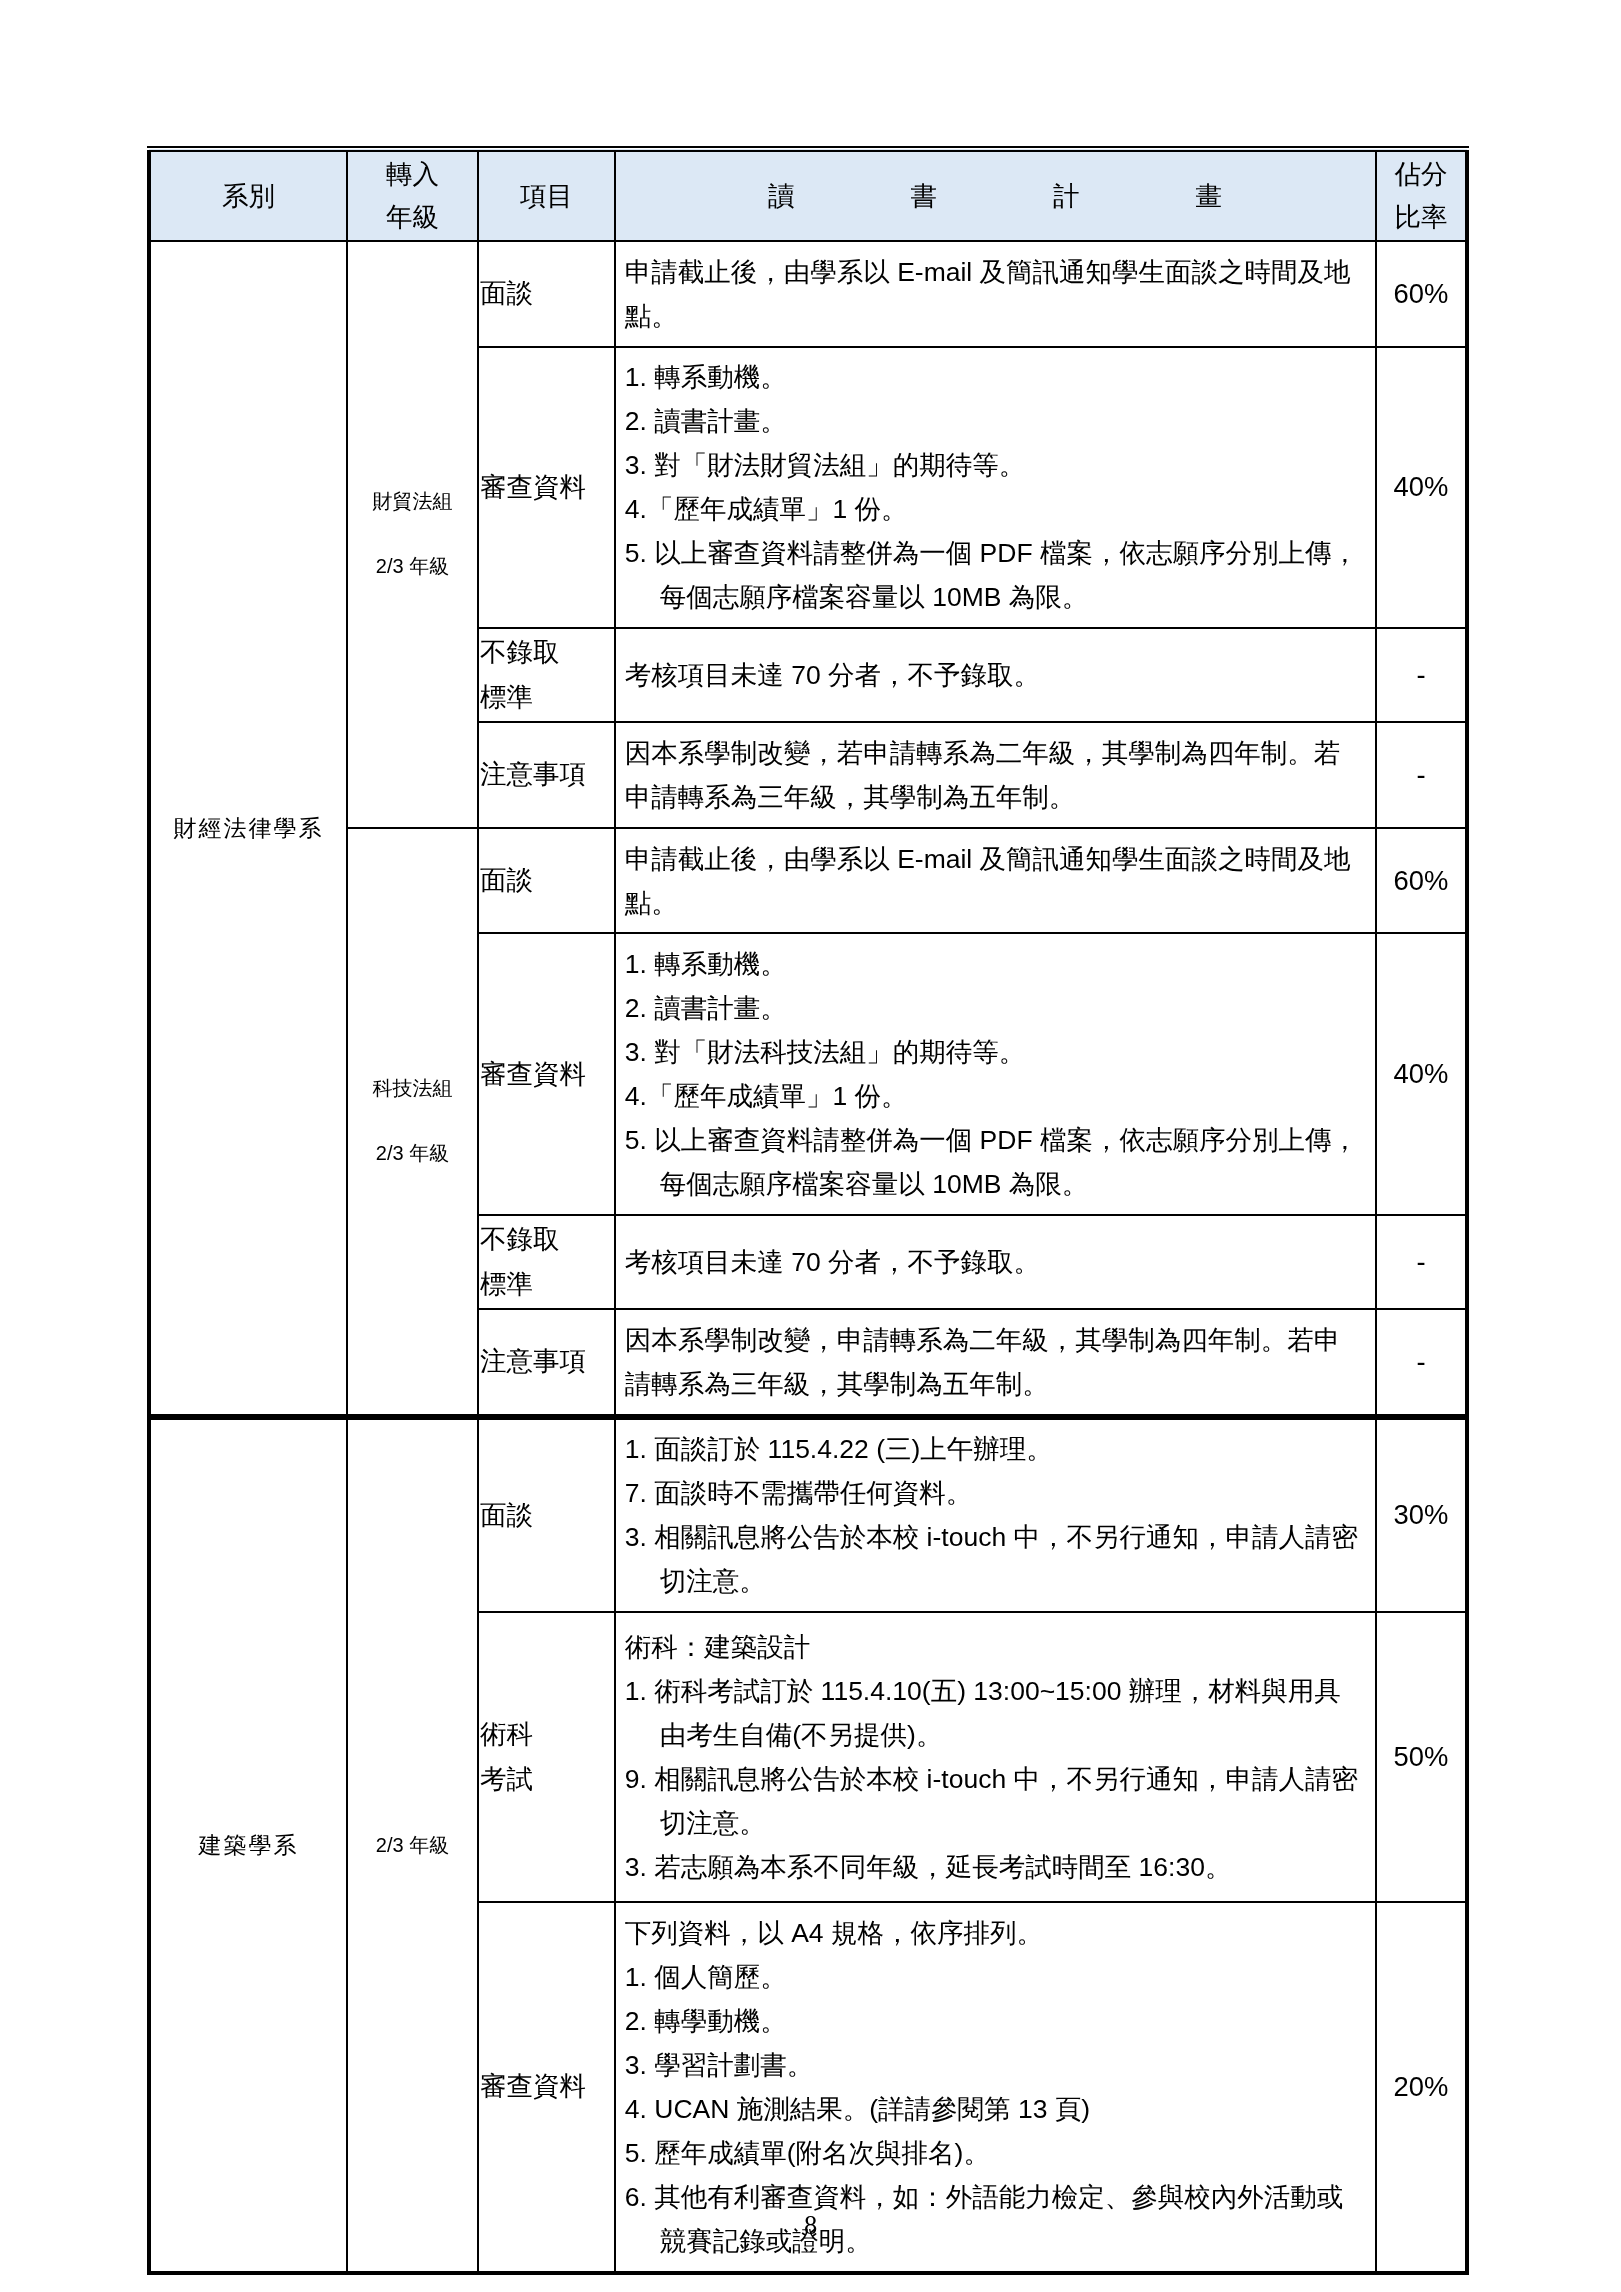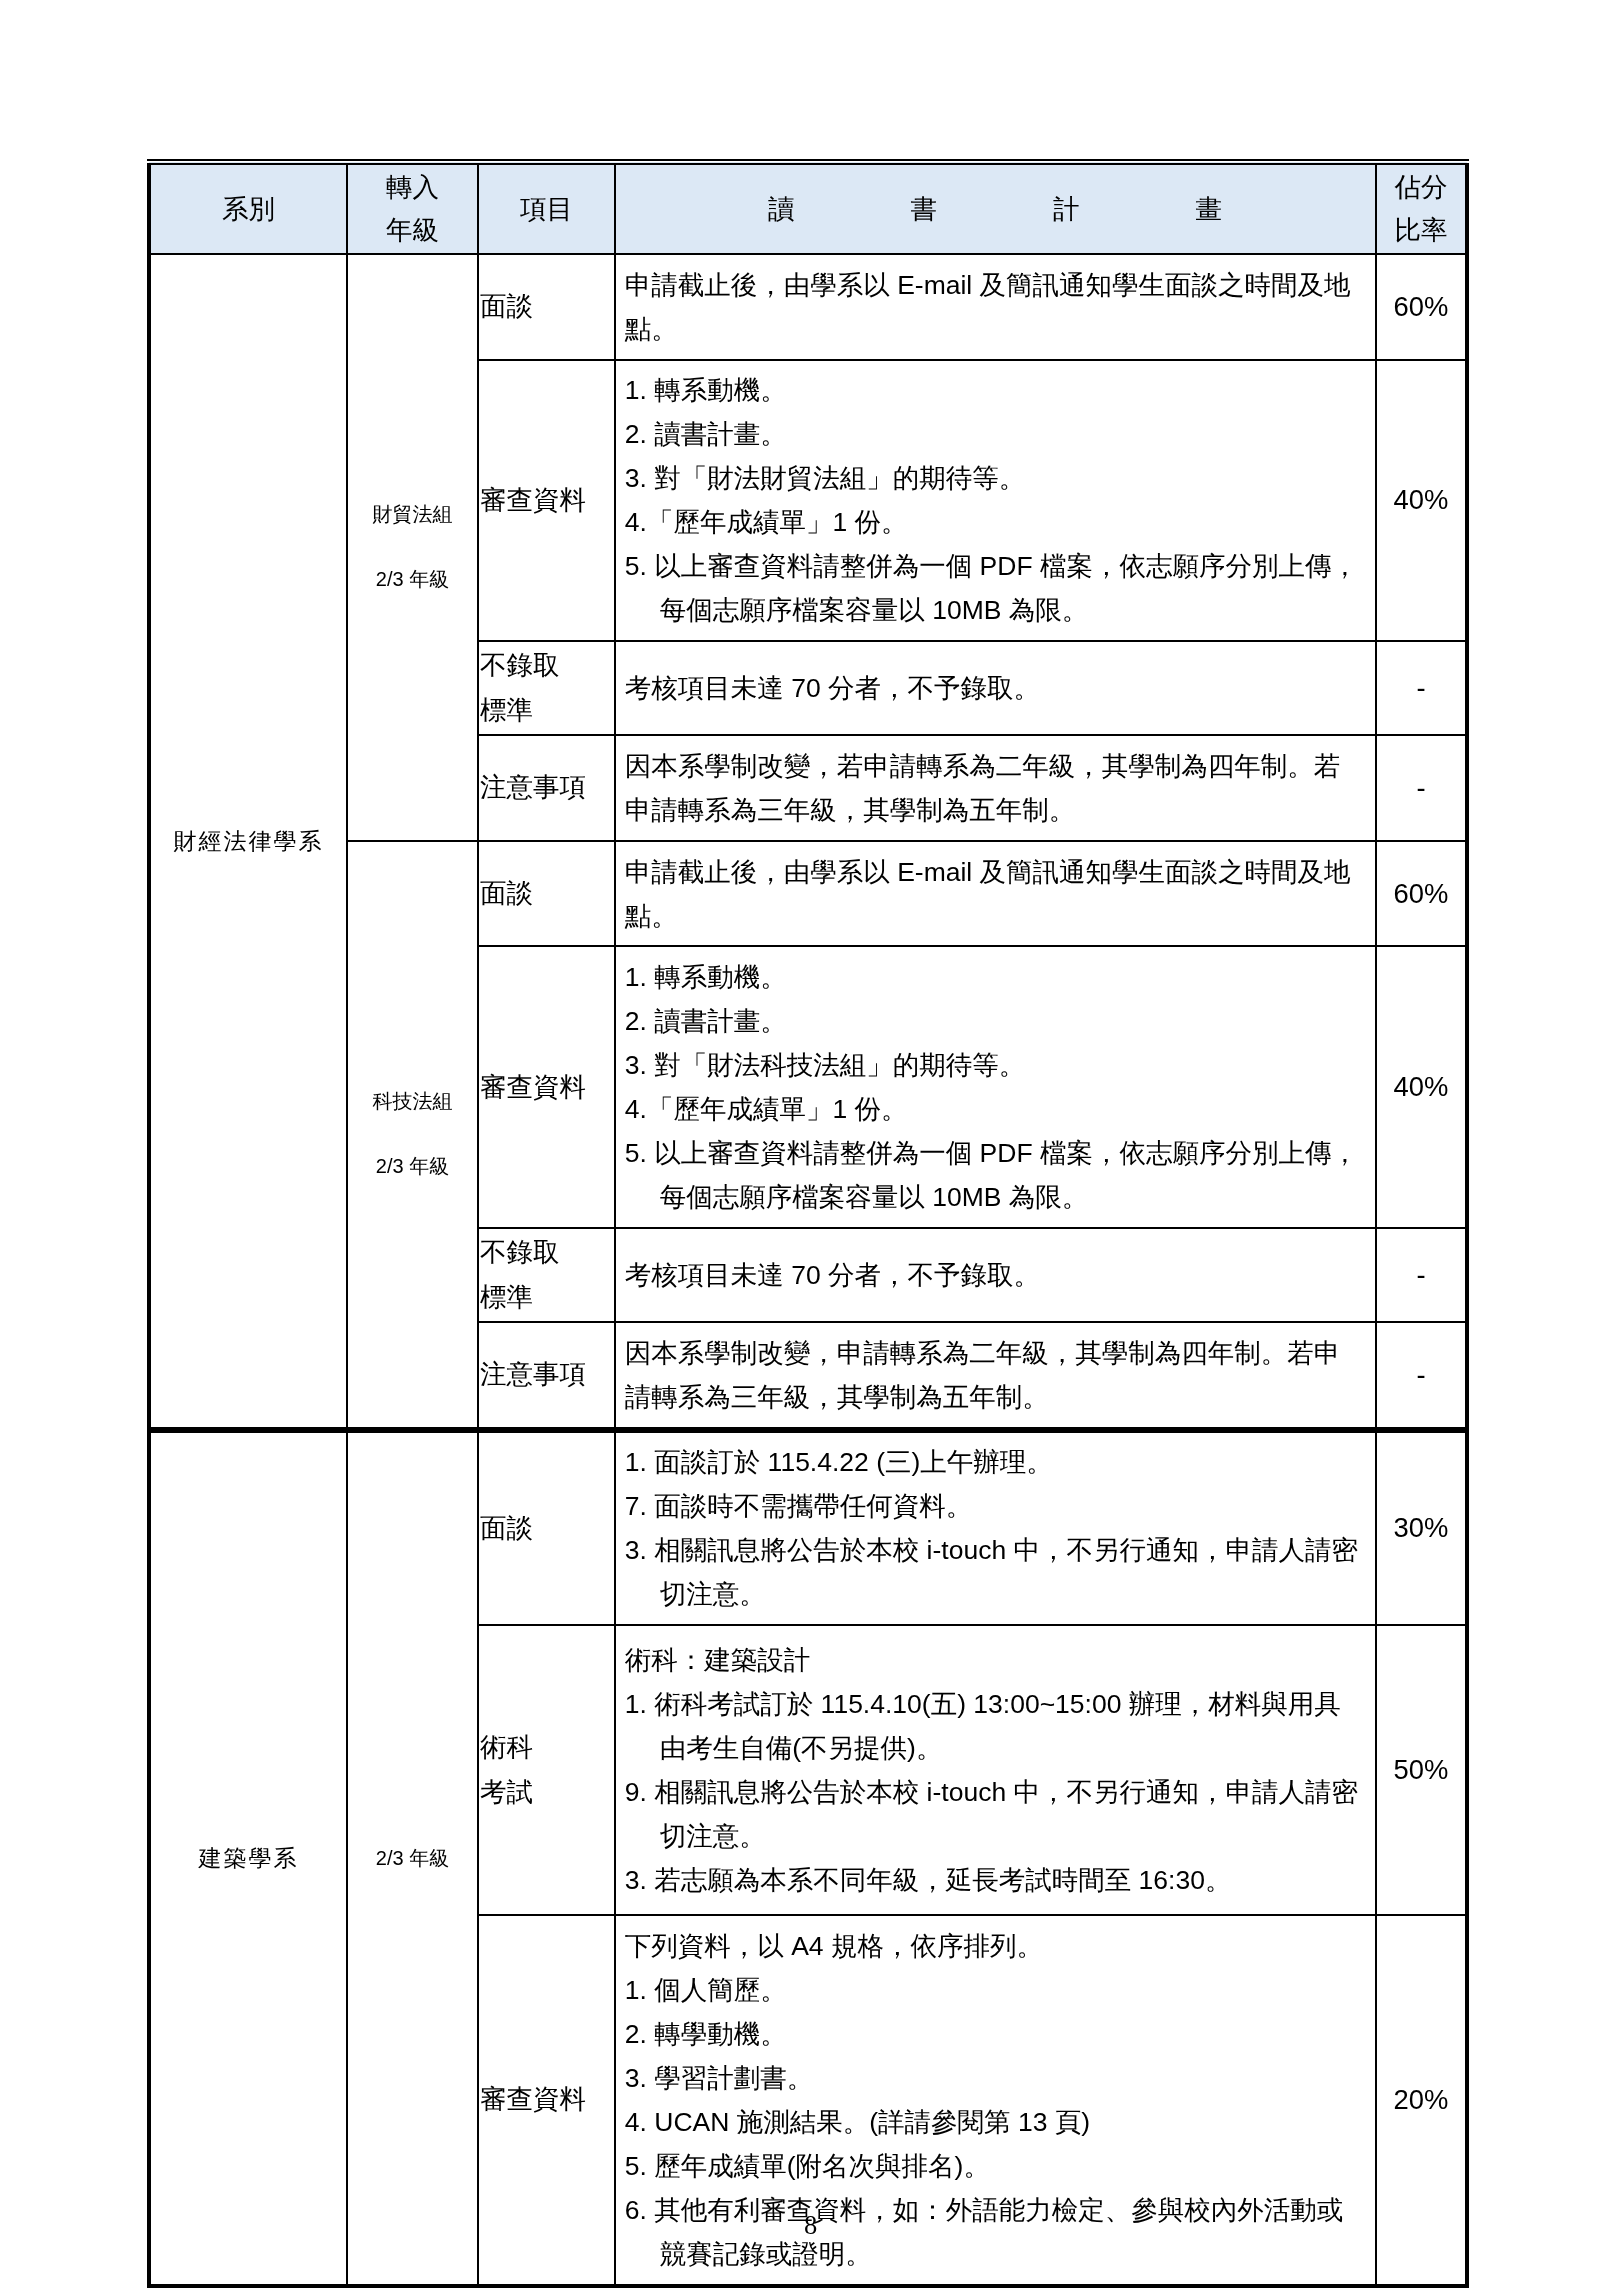--- a/index.html
+++ b/index.html
@@ -5,21 +5,21 @@
   html,body{margin:0;padding:0;background:#fff;}
   .page{
     position:relative;
     width:1621px;height:2293px;
     background:#fff;
     font-family:"Liberation Sans","Liberation Serif",serif;
     color:#000;
     overflow:hidden;
   }
   table.tbl{
-    position:absolute;left:147px;top:159px;
+    position:absolute;left:147px;top:146px;
     width:1318px;
     border-collapse:collapse;
     table-layout:fixed;
     border:4.9px solid #000;
     border-top:6.9px double #000;
   }
   .tbl th,.tbl td{
     border:2px solid #000;
     font-size:26.5px;
     line-height:44px;

